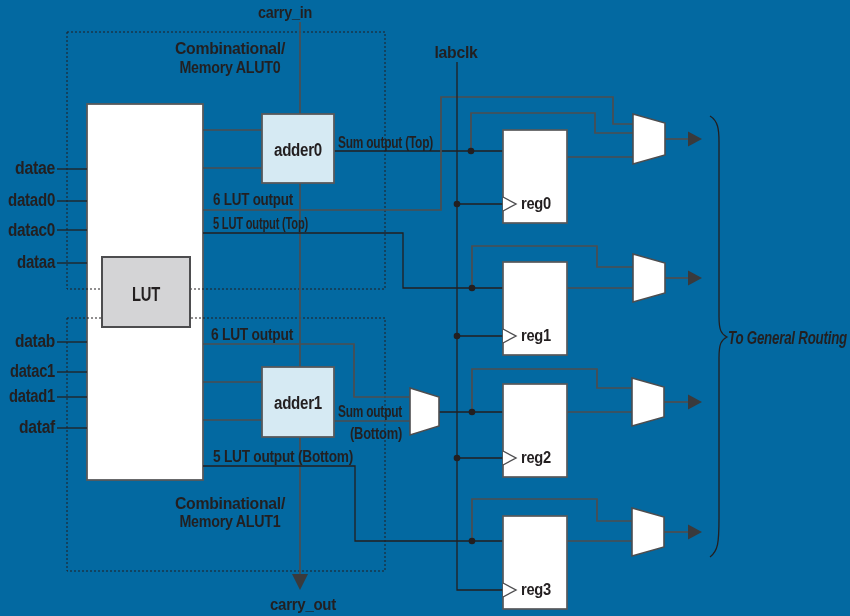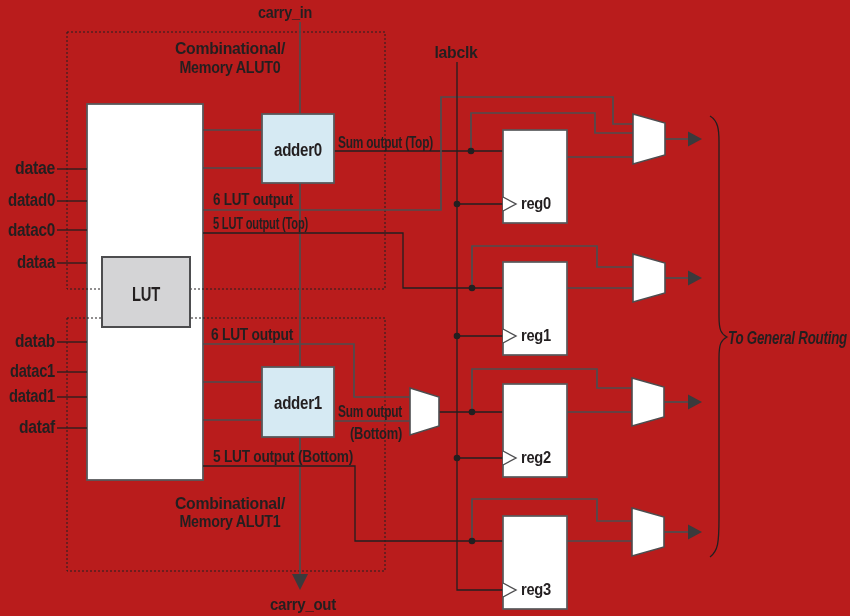--- a/index.html
+++ b/index.html
@@ -1,16 +1,16 @@
 <!DOCTYPE html>
 <html><head>
 <meta charset="utf-8">
 <style>
   html,body{margin:0;padding:0;background:#ffffff;}
-  .stage{position:relative;width:850px;height:616px;background:#b91c1c;
+  .stage{position:relative;width:850px;height:616px;background:#0369a1;
          font-family:"Liberation Sans",sans-serif;overflow:hidden;}
   svg{display:block;}
   
   .wire{stroke:#4d4d4f;stroke-width:1.7;fill:none;}
   .thin{stroke:#231f20;stroke-width:1.3;fill:none;}
   .dashed{stroke:#231f20;stroke-width:1;fill:none;stroke-dasharray:2 2;}
   .blockstroke{stroke:#58595b;stroke-width:1.8;}
   .whitebox{fill:#ffffff;stroke:#58595b;stroke-width:1.7;}
   .muxshape{fill:#ffffff;stroke:#4d4d4f;stroke-width:1.6;}
   .clk{fill:#ffffff;stroke:#4d4d4f;stroke-width:1.4;}

